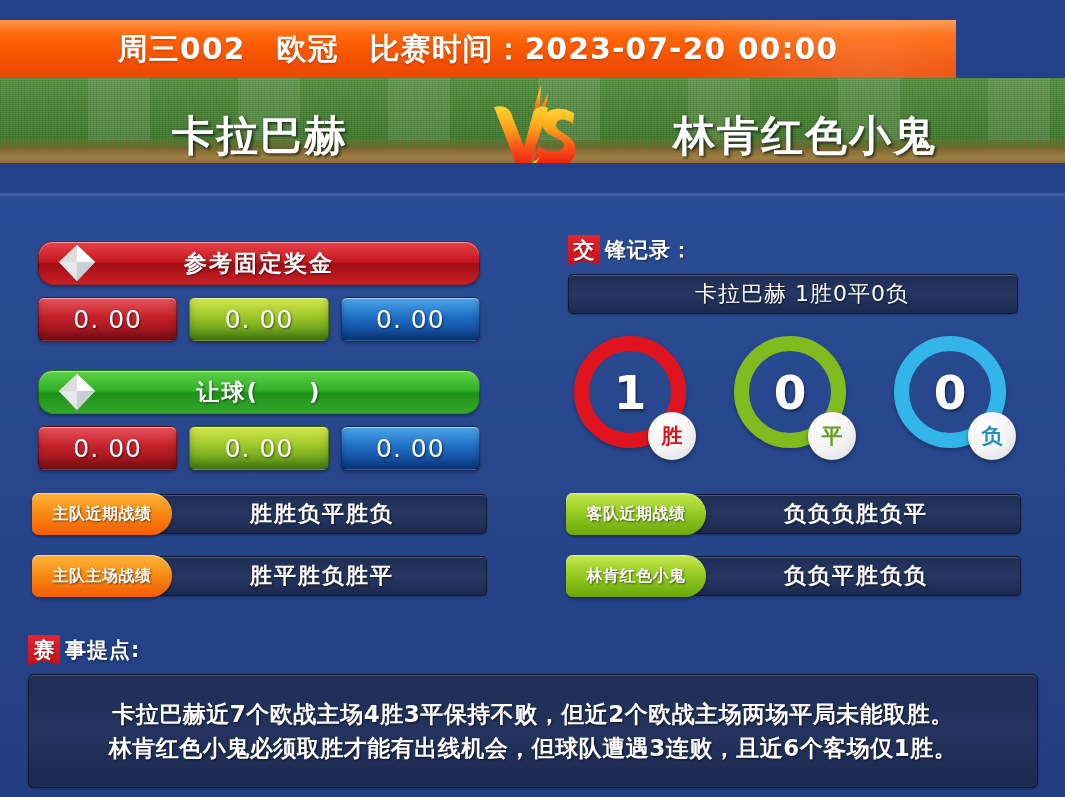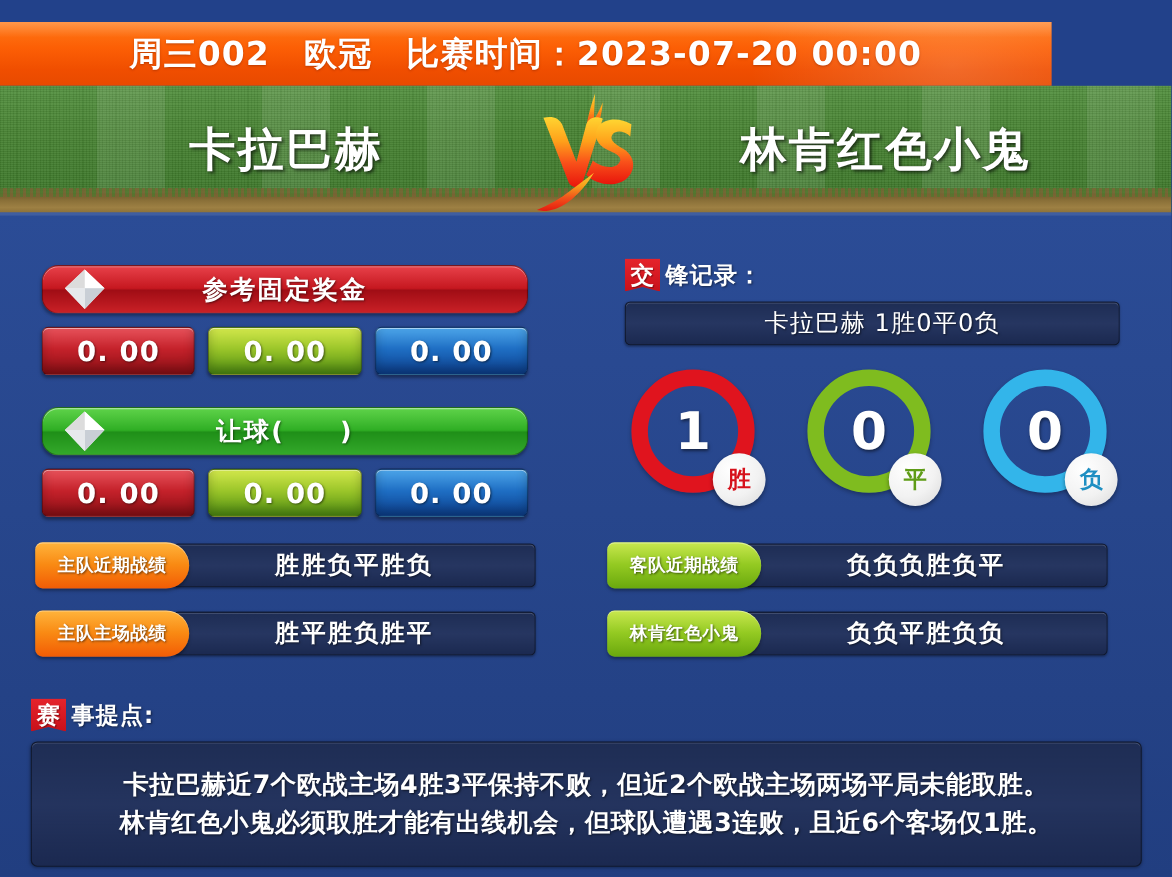--- a/index.html
+++ b/index.html
@@ -34,21 +34,21 @@
   .header-title {
     position: relative; z-index: 2;
     color: #ffffff; font-size: 30px; font-weight: bold;
     letter-spacing: 1px; white-space: pre;
     text-shadow: 0 1px 2px rgba(120,30,0,0.45);
   }
 
   
   .teams-band {
     position: absolute; left: 0; top: 78px;
-    width: 1065px; height: 116px;
+    width: 1065px; height: 85px;
     background:
       repeating-linear-gradient(90deg,
         rgba(255,255,255,0.00) 0px, rgba(255,255,255,0.00) 88px,
         rgba(255,255,255,0.09) 88px, rgba(255,255,255,0.09) 150px),
       linear-gradient(180deg, #53903f 0%, #488333 35%, #3f7a2c 75%, #3a7229 100%);
     overflow: hidden;
   }
   .grass-noise {
     position: absolute; inset: 0;
     background-image:
@@ -115,21 +115,21 @@
   .gem {
     position: absolute; left: 16px; top: 50%;
     transform: translateY(-50%);
     width: 44px; height: 44px; z-index: 3;
   }
 
   .odds-row { display: flex; gap: 12px; margin-top: 12px; }
   .odds-cell {
     flex: 1; height: 44px; border-radius: 6px;
     display: flex; align-items: center; justify-content: center;
-    color: #ffffff; font-size: 25px; font-weight: bold; letter-spacing: 1px;
+    color: #ffffff; font-size: 25px; font-weight: normal; letter-spacing: 1px;
     border: 1px solid rgba(0,0,0,0.4);
     box-shadow: inset 0 1px 0 rgba(255,255,255,0.5),
                 inset 0 -6px 10px rgba(0,0,0,0.22),
                 0 2px 3px rgba(0,0,0,0.38);
     text-shadow: 1px 1px 2px rgba(0,0,0,0.5);
   }
   .odds-cell.c-red   { background: linear-gradient(180deg, #e8535c 0%, #c5222b 45%, #8e0f15 100%); }
   .odds-cell.c-green { background: linear-gradient(180deg, #d3e84c 0%, #9cc62a 45%, #4f8f12 100%); }
   .odds-cell.c-blue  { background: linear-gradient(180deg, #4da6ea 0%, #1f6fc4 45%, #0c3f8e 100%); }
 
@@ -190,21 +190,21 @@
     box-shadow: 0 2px 4px rgba(0,0,0,0.4);
   }
   .ring-badge.b-win  { color: #d6111b; }
   .ring-badge.b-draw { color: #5f9c17; }
   .ring-badge.b-loss { color: #1f8fc2; }
 
   
   .form-area { position: absolute; left: 0; top: 300px; width: 1065px; }
   .form-col { position: absolute; width: 455px; }
   .form-col.left  { left: 32px; }
-  .form-col.right { left: 552px; }
+  .form-col.right { left: 566px; }
 
   .form-row { position: relative; height: 42px; margin-bottom: 20px; }
   .form-tab {
     position: absolute; left: 0; top: 0; z-index: 3;
     width: 140px; height: 42px;
     border-radius: 7px 22px 22px 7px;
     display: flex; align-items: center; justify-content: center;
     color: #ffffff; font-size: 16px; font-weight: bold; letter-spacing: 0.5px;
     text-shadow: 1px 1px 2px rgba(0,0,0,0.55);
     box-shadow: inset 0 1px 0 rgba(255,255,255,0.4), 0 2px 3px rgba(0,0,0,0.35);

